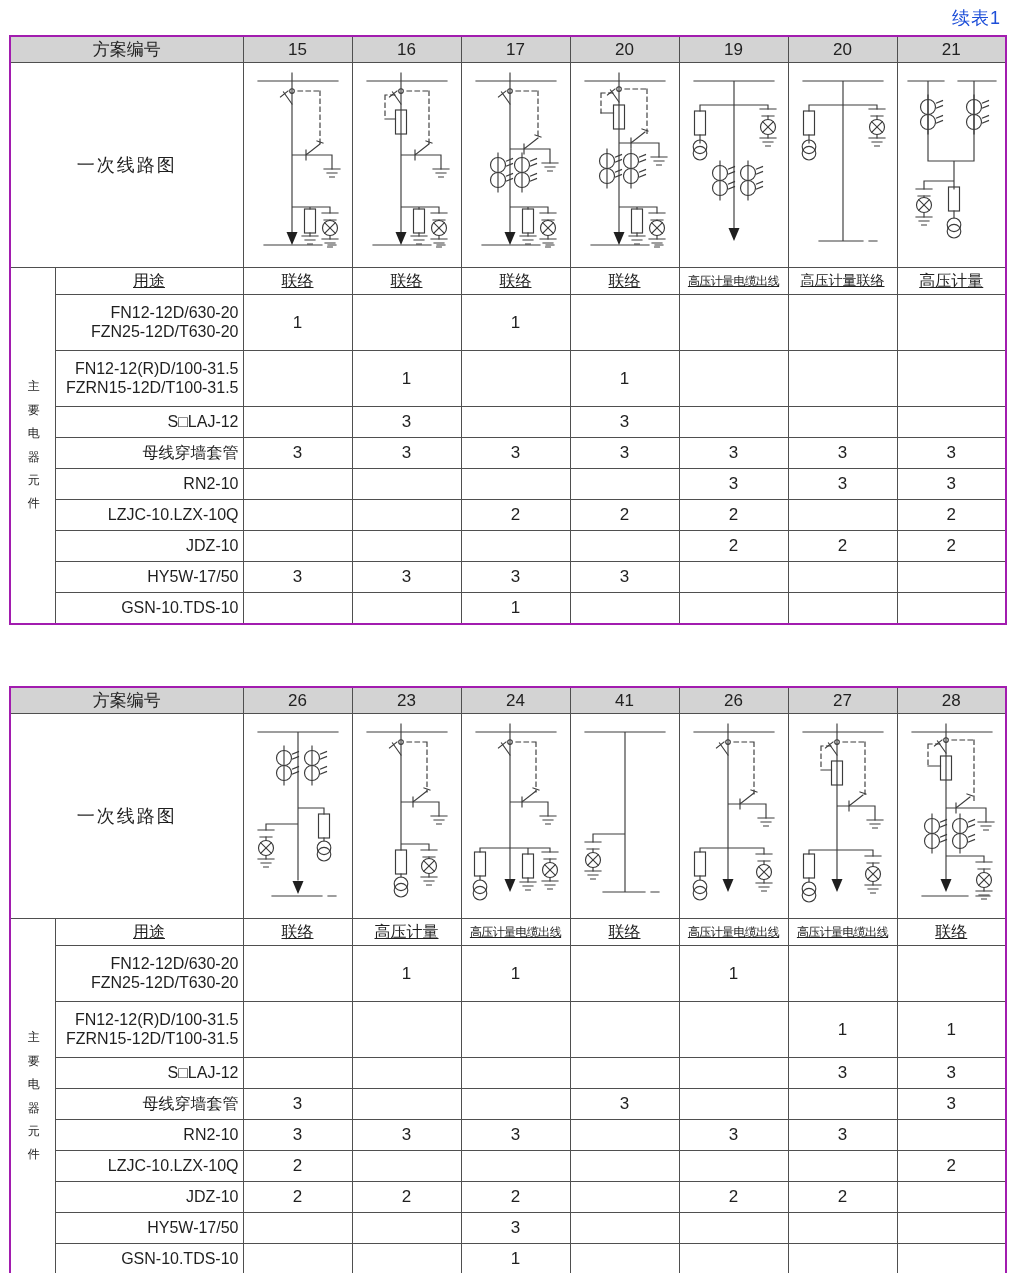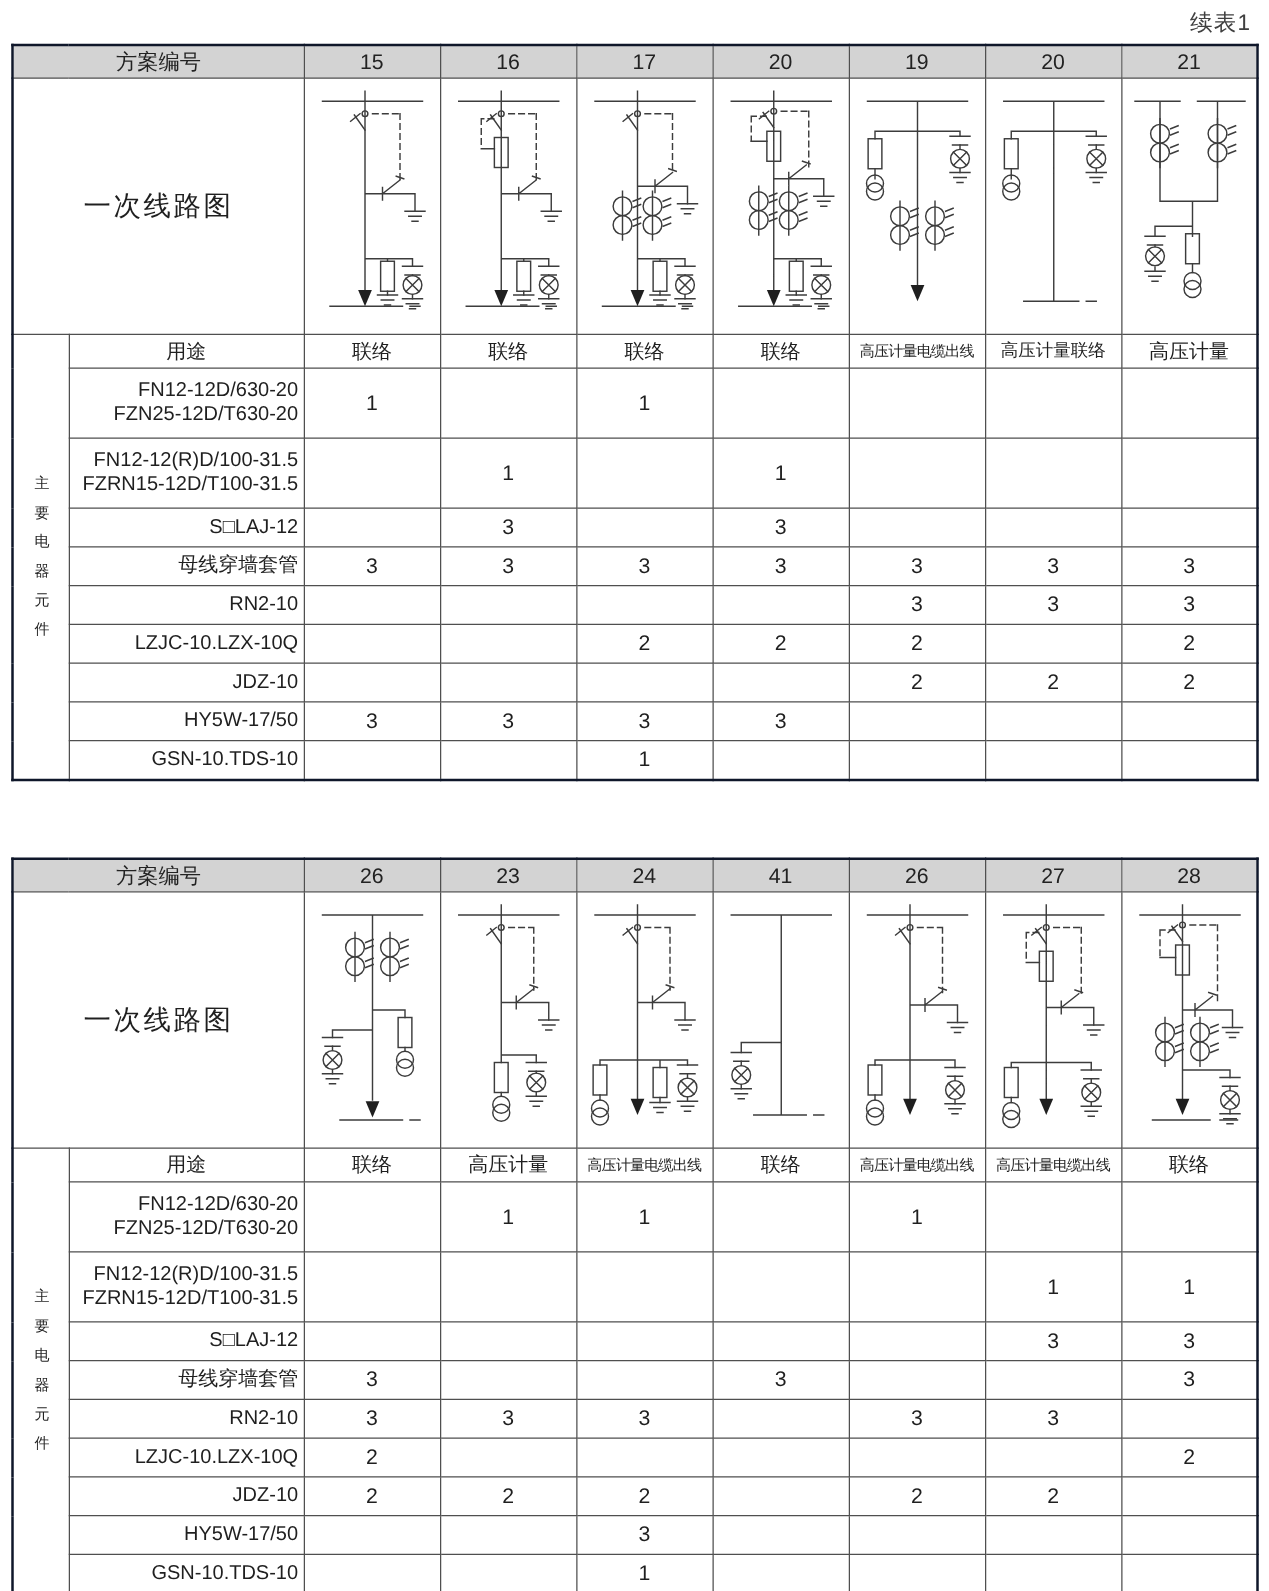--- a/index.html
+++ b/index.html
@@ -1,33 +1,33 @@
 <!DOCTYPE html>
 <html><head>
 <meta charset="utf-8">
 <style>
   html,body{margin:0;padding:0;background:#ffffff;}
   body{width:1015px;height:1273px;position:relative;font-family:"Liberation Sans",sans-serif;color:#1f1f1f;}
-  .cont-label{position:absolute;top:6px;right:14px;font-size:18px;letter-spacing:1px;color:#404040;}
-  table.sch{position:absolute;left:9px;width:998px;border-collapse:collapse;table-layout:fixed;border:2px solid #0f172a;background:#fff;}
+  .cont-label{position:absolute;top:6px;right:14px;font-size:18px;letter-spacing:1px;color:#1d4ed8;}
+  table.sch{position:absolute;left:9px;width:998px;border-collapse:collapse;table-layout:fixed;border:2px solid #a21caf;background:#fff;}
   #t1{top:35px;} #t2{top:686px;}
   td{border:1px solid #4f4f4f;text-align:center;vertical-align:middle;overflow:hidden;padding:0;}
   tr.hdr td{height:25px;background:#d3d3d3;font-size:17px;color:#222;}
   tr.drow td{height:204px;}
   tr.urow td{height:26px;font-size:16px;}
-  .ucell{font-size:16px;}
+  .ucell{font-size:16px;text-decoration:underline;}
   .ucell.semi{font-size:14px;}
   .ucell.tight{font-size:12px;letter-spacing:-0.6px;padding:0 1px;margin-left:32px;}
   tr.crow td{height:28px;}
   tr.crow.tall td{height:53px;}
   .ncell{text-align:right;padding:1px 4px 1px 8px;font-size:16px;line-height:1.18;white-space:pre-line;}
   .ccell{font-size:17px;}
   .vcell{vertical-align:middle;}
   .vtext{width:1.15em;margin:0 auto;font-size:12px;line-height:1.95;word-break:break-all;text-align:right;}
-  .dlabel{font-size:22px;letter-spacing:2px;}
+  .dlabel{font-size:18px;letter-spacing:2px;}
   .dcell svg{display:block;margin:0 auto;}
   .diag path,.diag circle,.diag rect,#symdefs path,#symdefs circle,#symdefs rect{stroke:#3c3c3c;stroke-width:1.15;fill:none;stroke-linecap:square;}
   #symdefs #arrow path{fill:#1f1f1f;stroke:none;}
   .dsh{stroke-dasharray:4.5 3.5;}
   .hidden-defs{position:absolute;width:0;height:0;overflow:hidden;}
 </style>
 </head>
 <body>
 
 <svg class="hidden-defs" aria-hidden="true">

